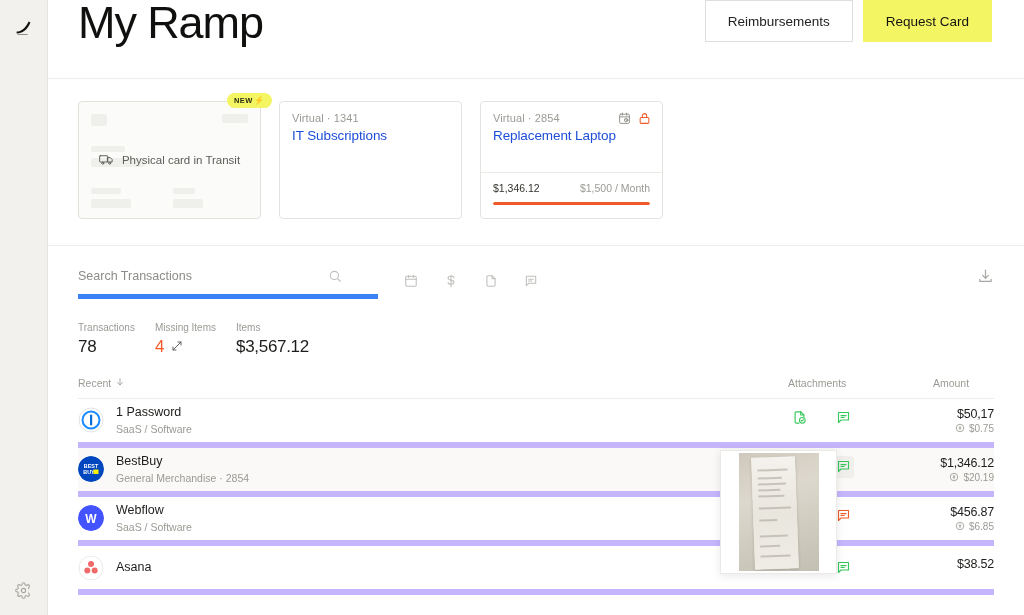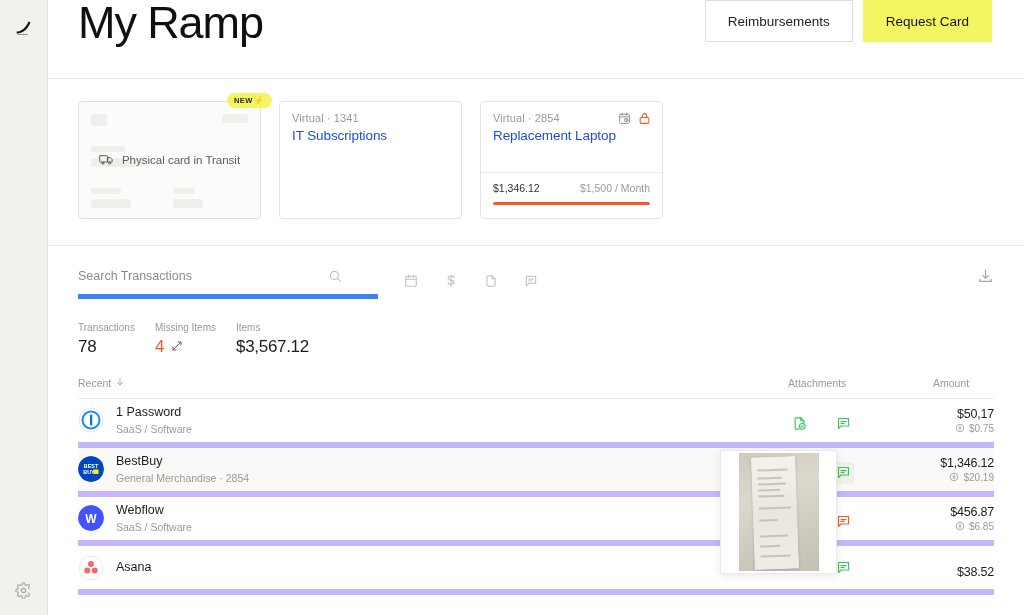--- a/index.html
+++ b/index.html
@@ -135,21 +135,21 @@
   .tx-row.hovered { background: #faf9f7; }
   .tx-left { display: flex; align-items: center; gap: 12px; }
   .merchant-logo {
     width: 26px; height: 26px; border-radius: 50%;
     display: flex; align-items: center; justify-content: center;
     font-size: 11px; font-weight: 700; color: #fff; flex: 0 0 26px;
     overflow: hidden; position: relative;
   }
   .m-name { font-size: 12.5px; color: #1d1d1b; line-height: 1.25; }
   .m-cat { font-size: 10.5px; color: #9a9a95; line-height: 1.35; margin-top: 1px; }
-  .tx-right { display: flex; align-items: flex-end; }
+  .tx-right { display: flex; align-items: flex-start; }
   .attach-cell { width: 120px; display: flex; align-items: center; gap: 22px; }
   .attach-btn {
     width: 22px; height: 22px; display: flex; align-items: center; justify-content: center;
     cursor: pointer; border-radius: 3px;
   }
   .attach-btn.active-bg { background: #f0efec; }
   .amount-cell { width: 86px; text-align: right; }
   .amt { font-size: 12.5px; color: #1d1d1b; letter-spacing: -.2px; }
   .cashback { font-size: 10px; color: #9a9a95; display: flex; align-items: center; justify-content: flex-end; gap: 4px; margin-top: 2px; }
 

